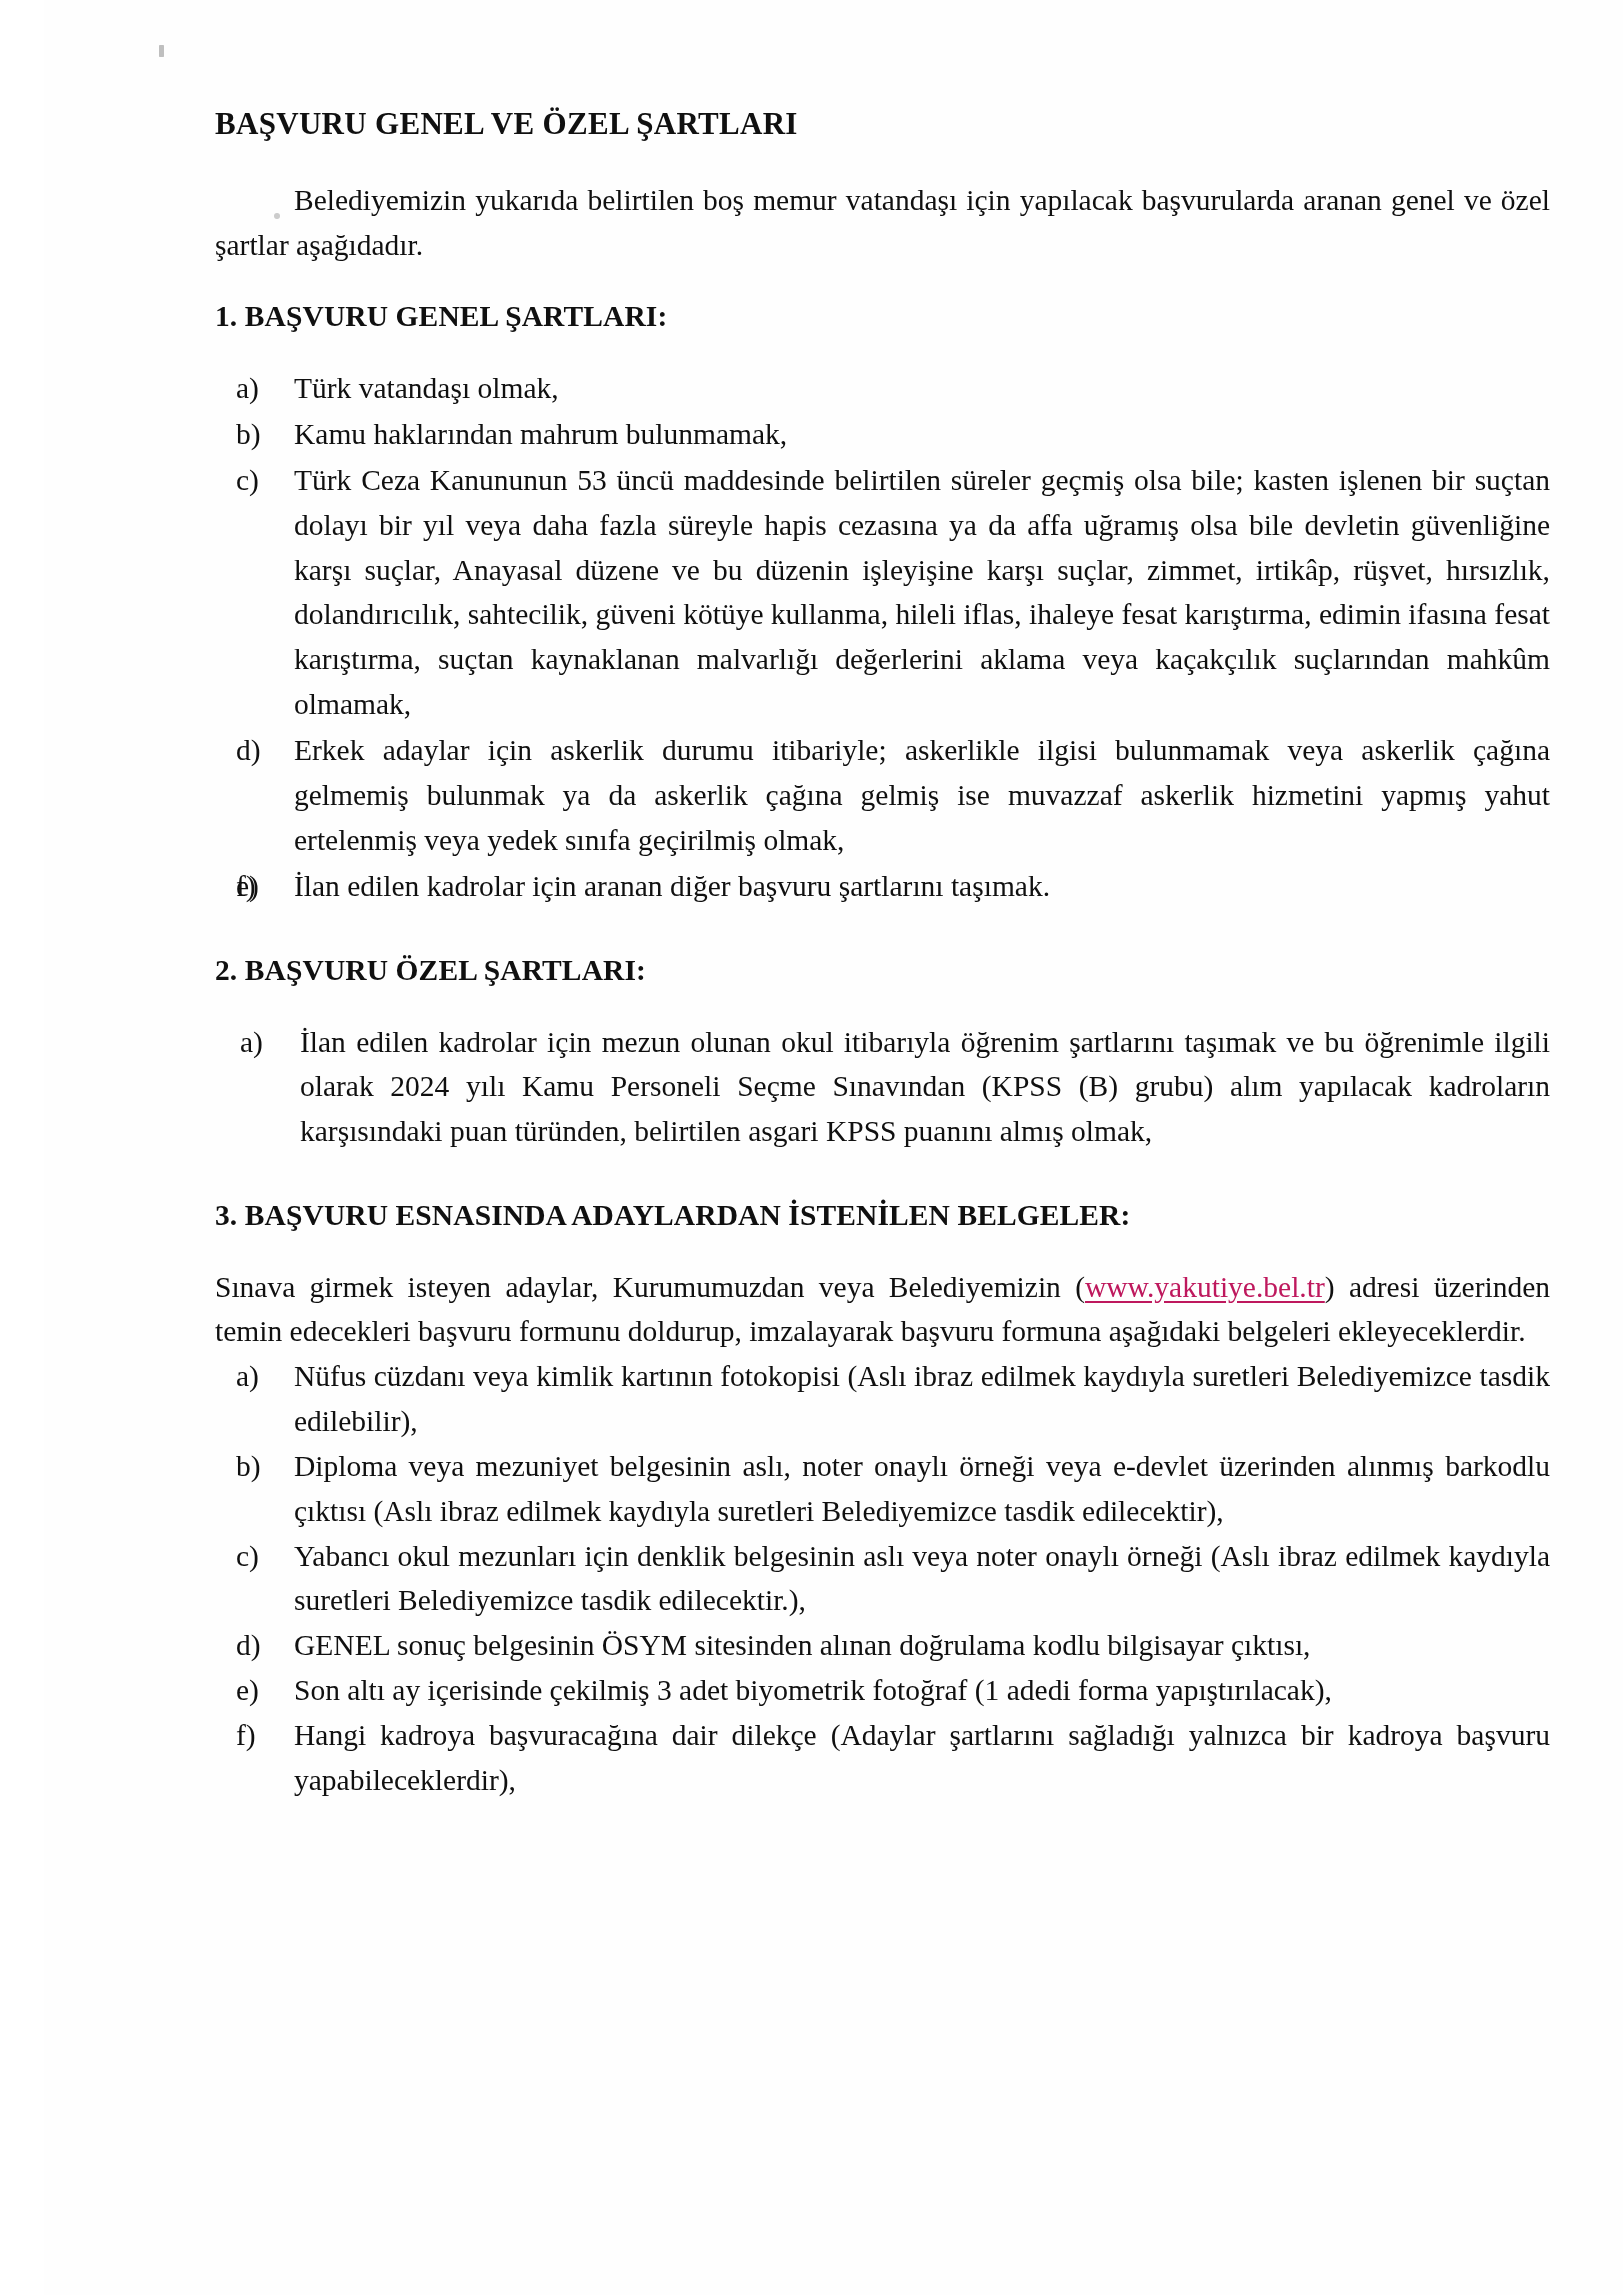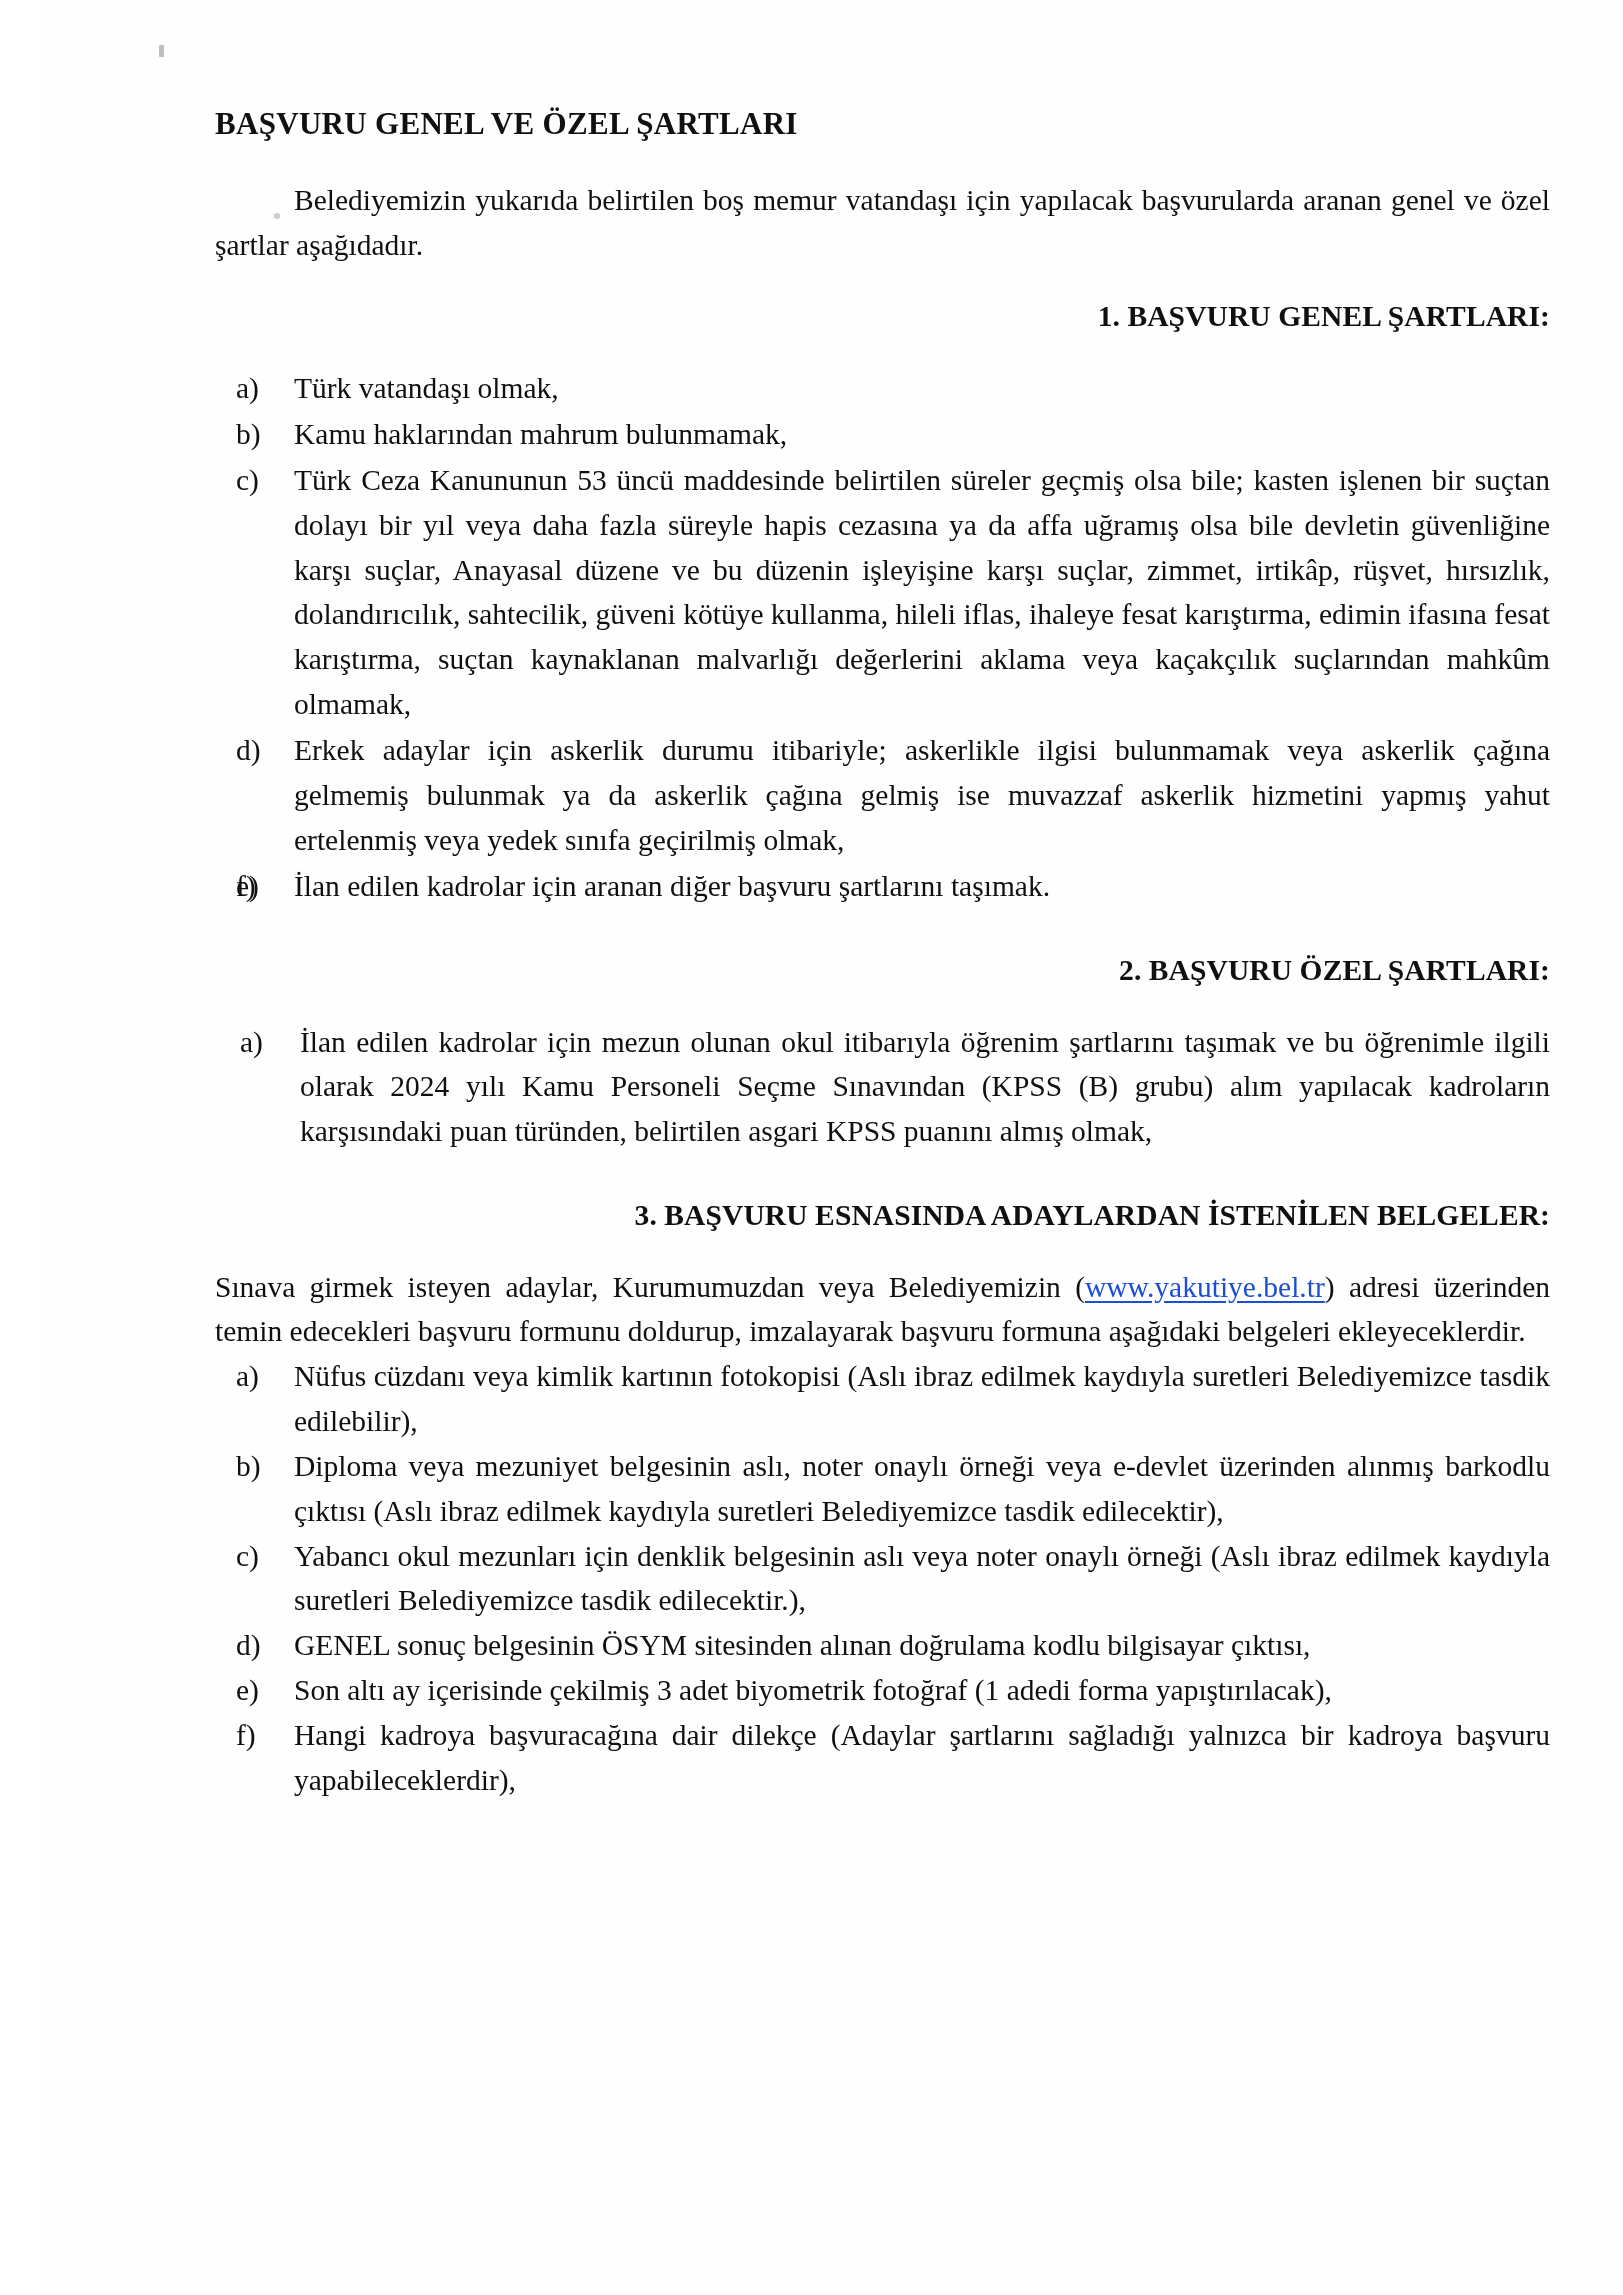--- a/index.html
+++ b/index.html
@@ -57,21 +57,20 @@
     margin: 0 0 34px 0;
     line-height: 1.25;
   }
 
   h2.section-title {
     font-size: 29.5px;
     font-weight: bold;
     margin: 0;
     line-height: 1.3;
     letter-spacing: 0.1px;
-    text-align: right;
   }
 
   p.para {
     font-size: 29.5px;
     line-height: 1.52;
     margin: 0;
     text-align: justify;
     text-justify: inter-word;
   }
   p.para.indent {
@@ -106,21 +105,21 @@
   }
   ol.alpha.deep > li {
     padding-left: 85px;
   }
   ol.alpha.deep > li .marker {
     left: 25px;
   }
 
   .link-url {
     text-underline-offset: 3.9px;
-    color: #1d4ed8;
+    color: #be185d;
   }
 
   .list-block { margin-top: 5.2px; }
   .list-block.tight > li { margin-bottom: 0; }
 </style>
 </head>
 <body>
 
 <div class="page">
 

